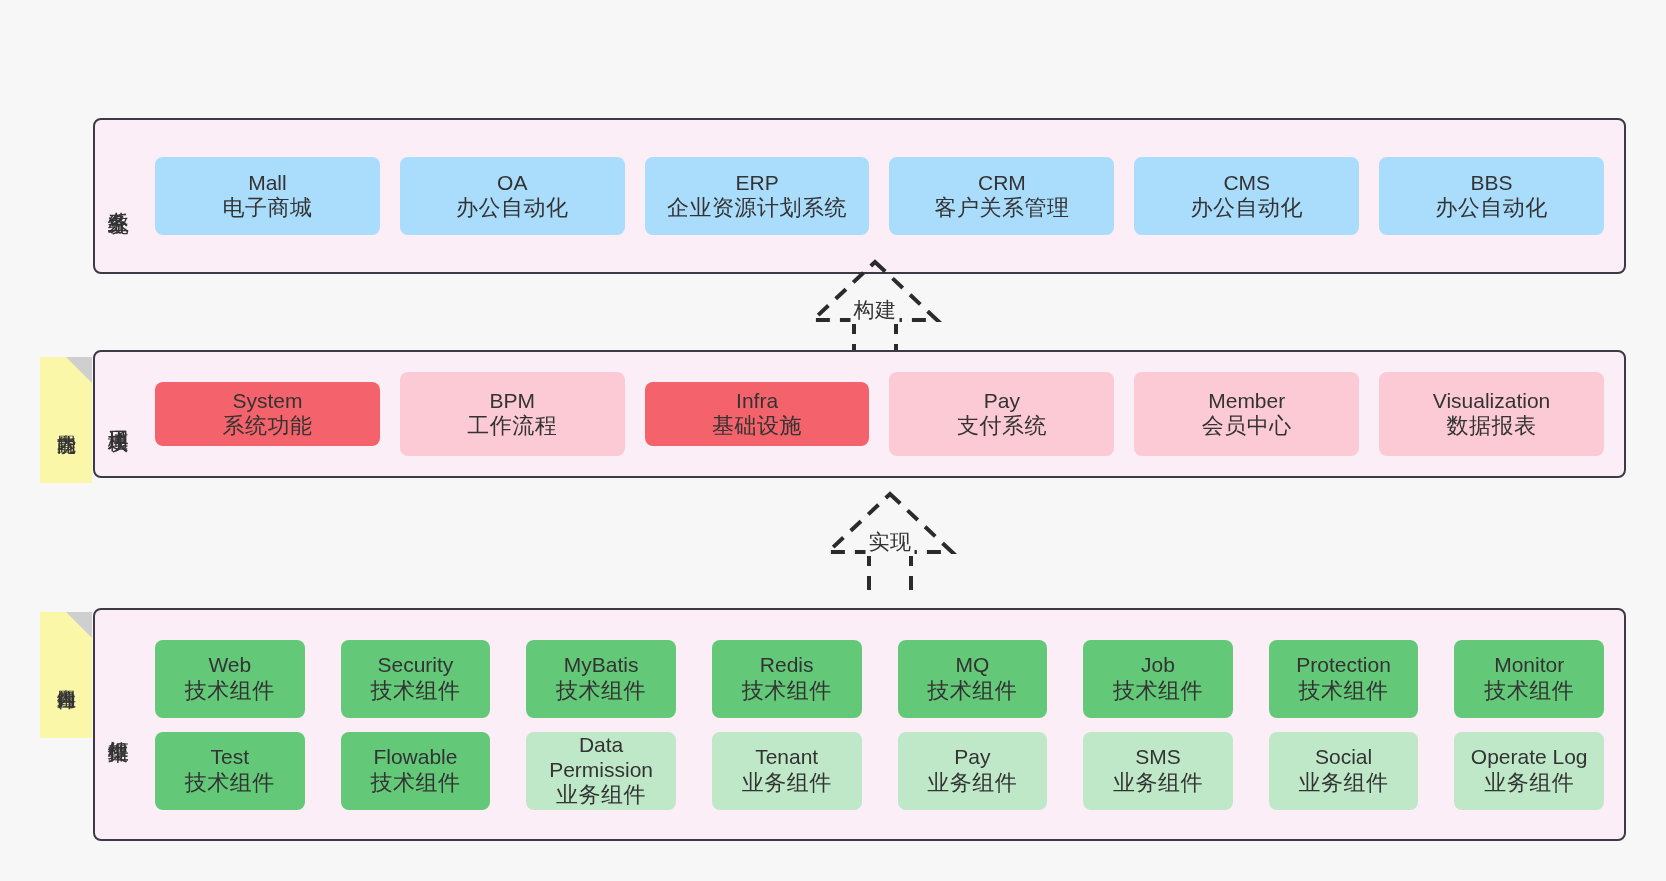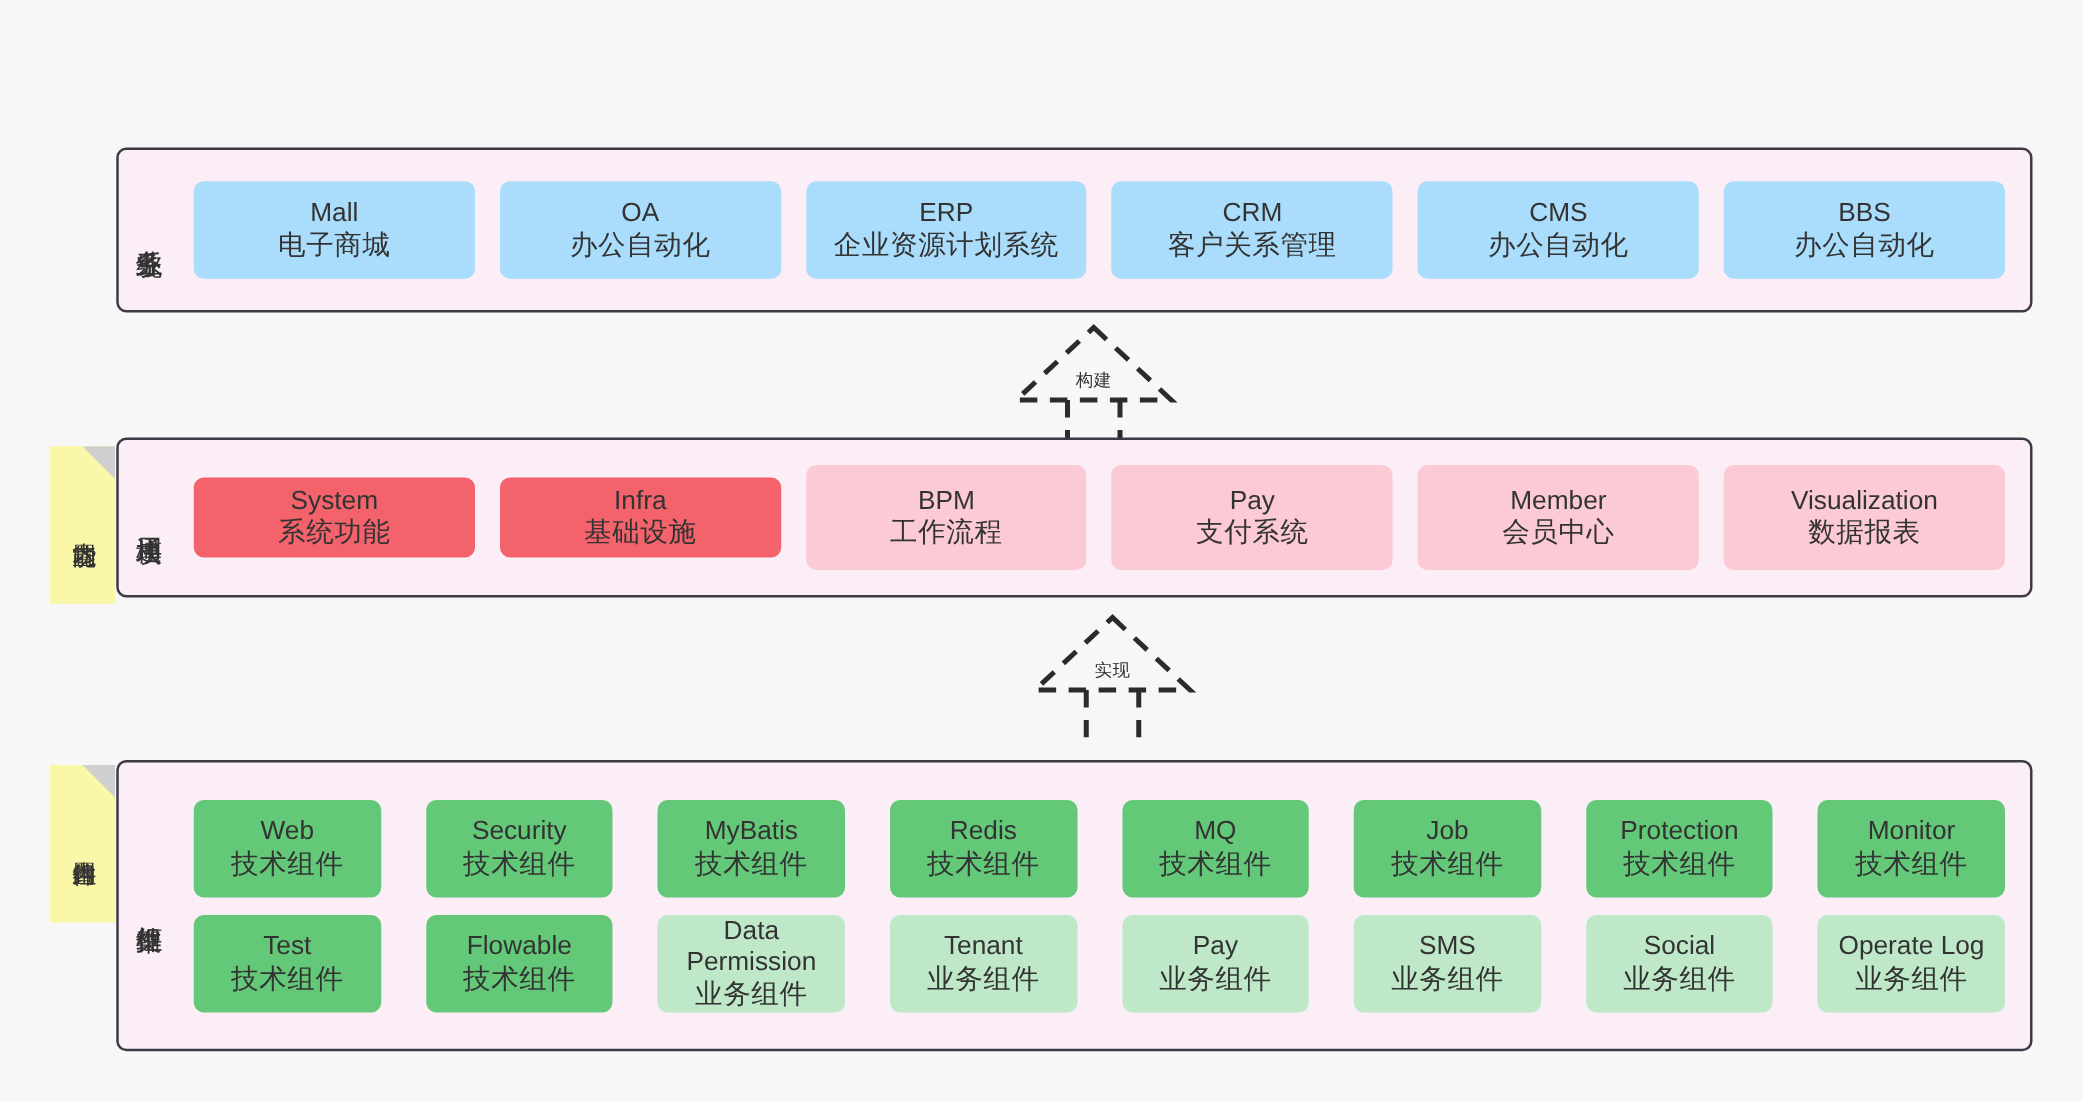--- a/index.html
+++ b/index.html
@@ -128,34 +128,34 @@
     position: absolute;
     width: 170px;
     height: 100px;
   }
   .connector svg { display: block; }
   .connector .conn-label {
     position: absolute;
     left: 50%;
     transform: translateX(-50%);
     top: 38px;
-    font-size: 14px;
+    font-size: 21px;
     letter-spacing: 0.5px;
     color: #333333;
     background: #f7f7f7;
     padding: 0 3px;
     white-space: nowrap;
   }
 </style>
 </head>
 <body>
 
 <div class="canvas">
 
-  <div class="layer" id="layer-business" style="left:93px; top:118px; width:1533px; height:132px;">
+  <div class="layer" id="layer-business" style="left:93px; top:118px; width:1533px; height:156px;">
     <div class="layer-title">业务系统</div>
     <div class="layer-body">
       <div class="card blue">
         <span class="en">Mall</span>
         <span class="cn">电子商城</span>
       </div>
       <div class="card blue">
         <span class="en">OA</span>
         <span class="cn">办公自动化</span>
       </div>
@@ -191,27 +191,27 @@
     <span>内置功能</span>
   </div>
 
   <div class="layer" id="layer-module" style="left:93px; top:350px; width:1533px; height:128px;">
     <div class="layer-title">通用模块</div>
     <div class="layer-body">
       <div class="card red">
         <span class="en">System</span>
         <span class="cn">系统功能</span>
       </div>
+      <div class="card pink">
+        <span class="en">BPM</span>
+        <span class="cn">工作流程</span>
+      </div>
       <div class="card red">
         <span class="en">Infra</span>
         <span class="cn">基础设施</span>
-      </div>
-      <div class="card pink">
-        <span class="en">BPM</span>
-        <span class="cn">工作流程</span>
       </div>
       <div class="card pink">
         <span class="en">Pay</span>
         <span class="cn">支付系统</span>
       </div>
       <div class="card pink">
         <span class="en">Member</span>
         <span class="cn">会员中心</span>
       </div>
       <div class="card pink">

